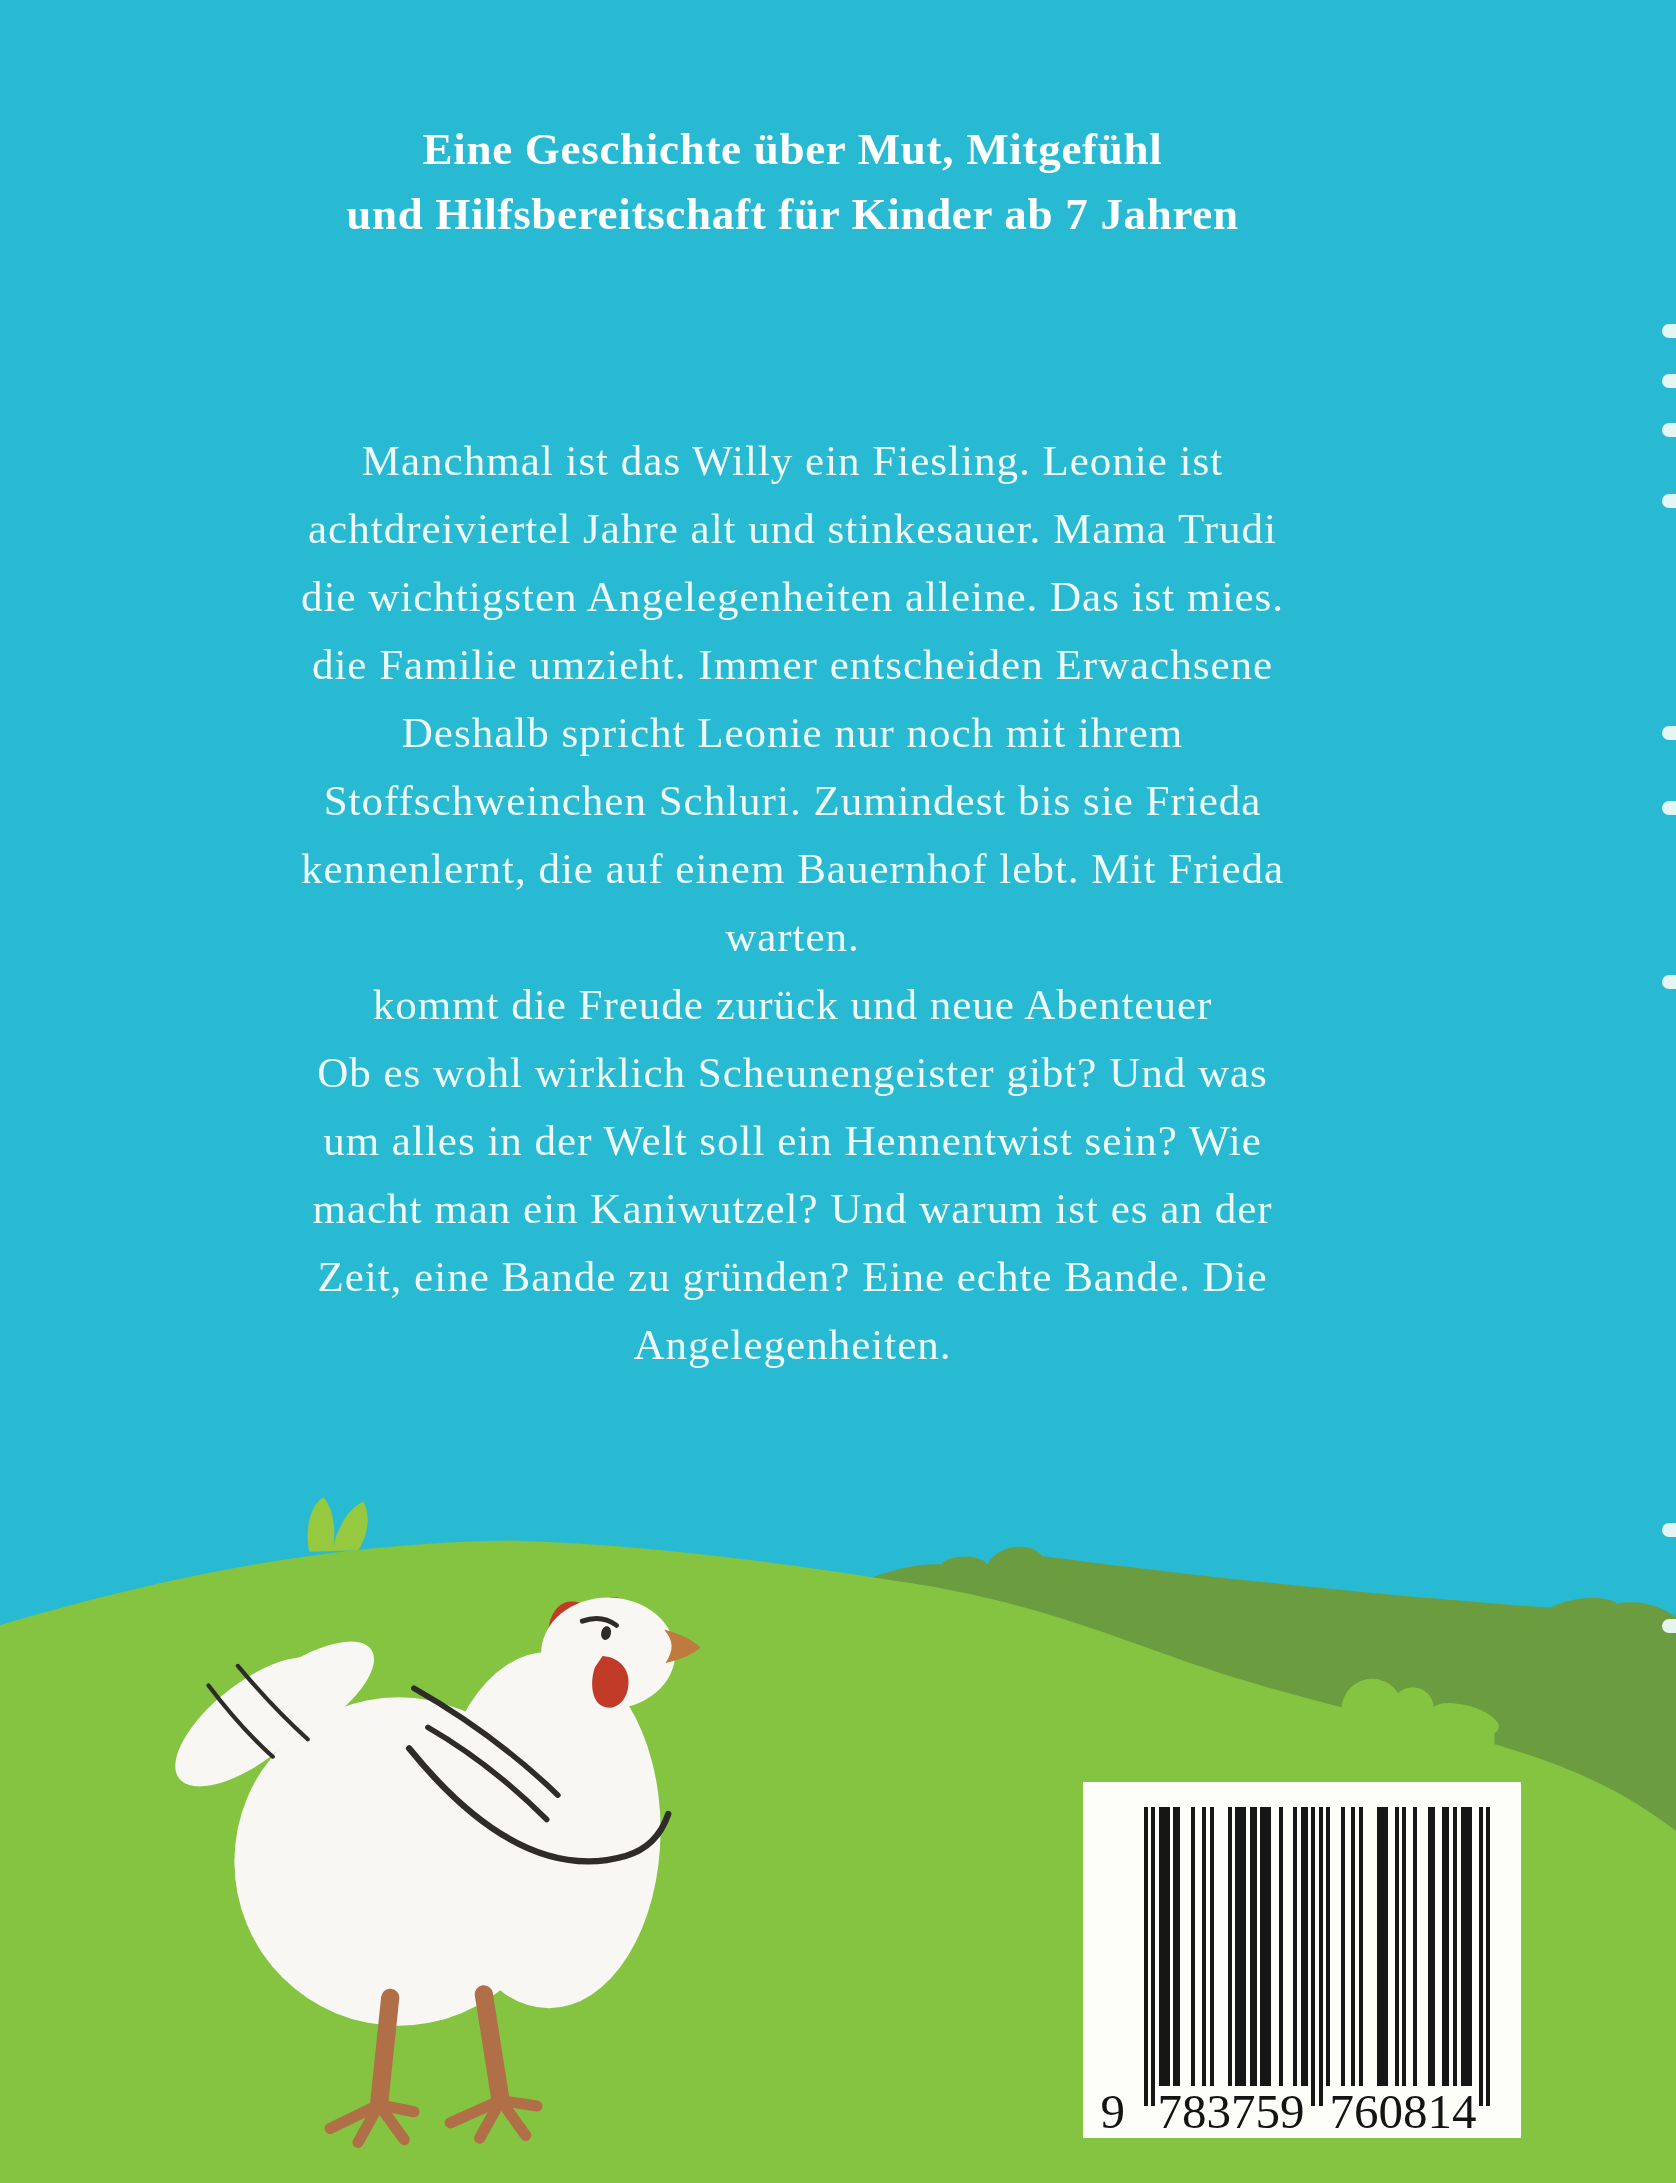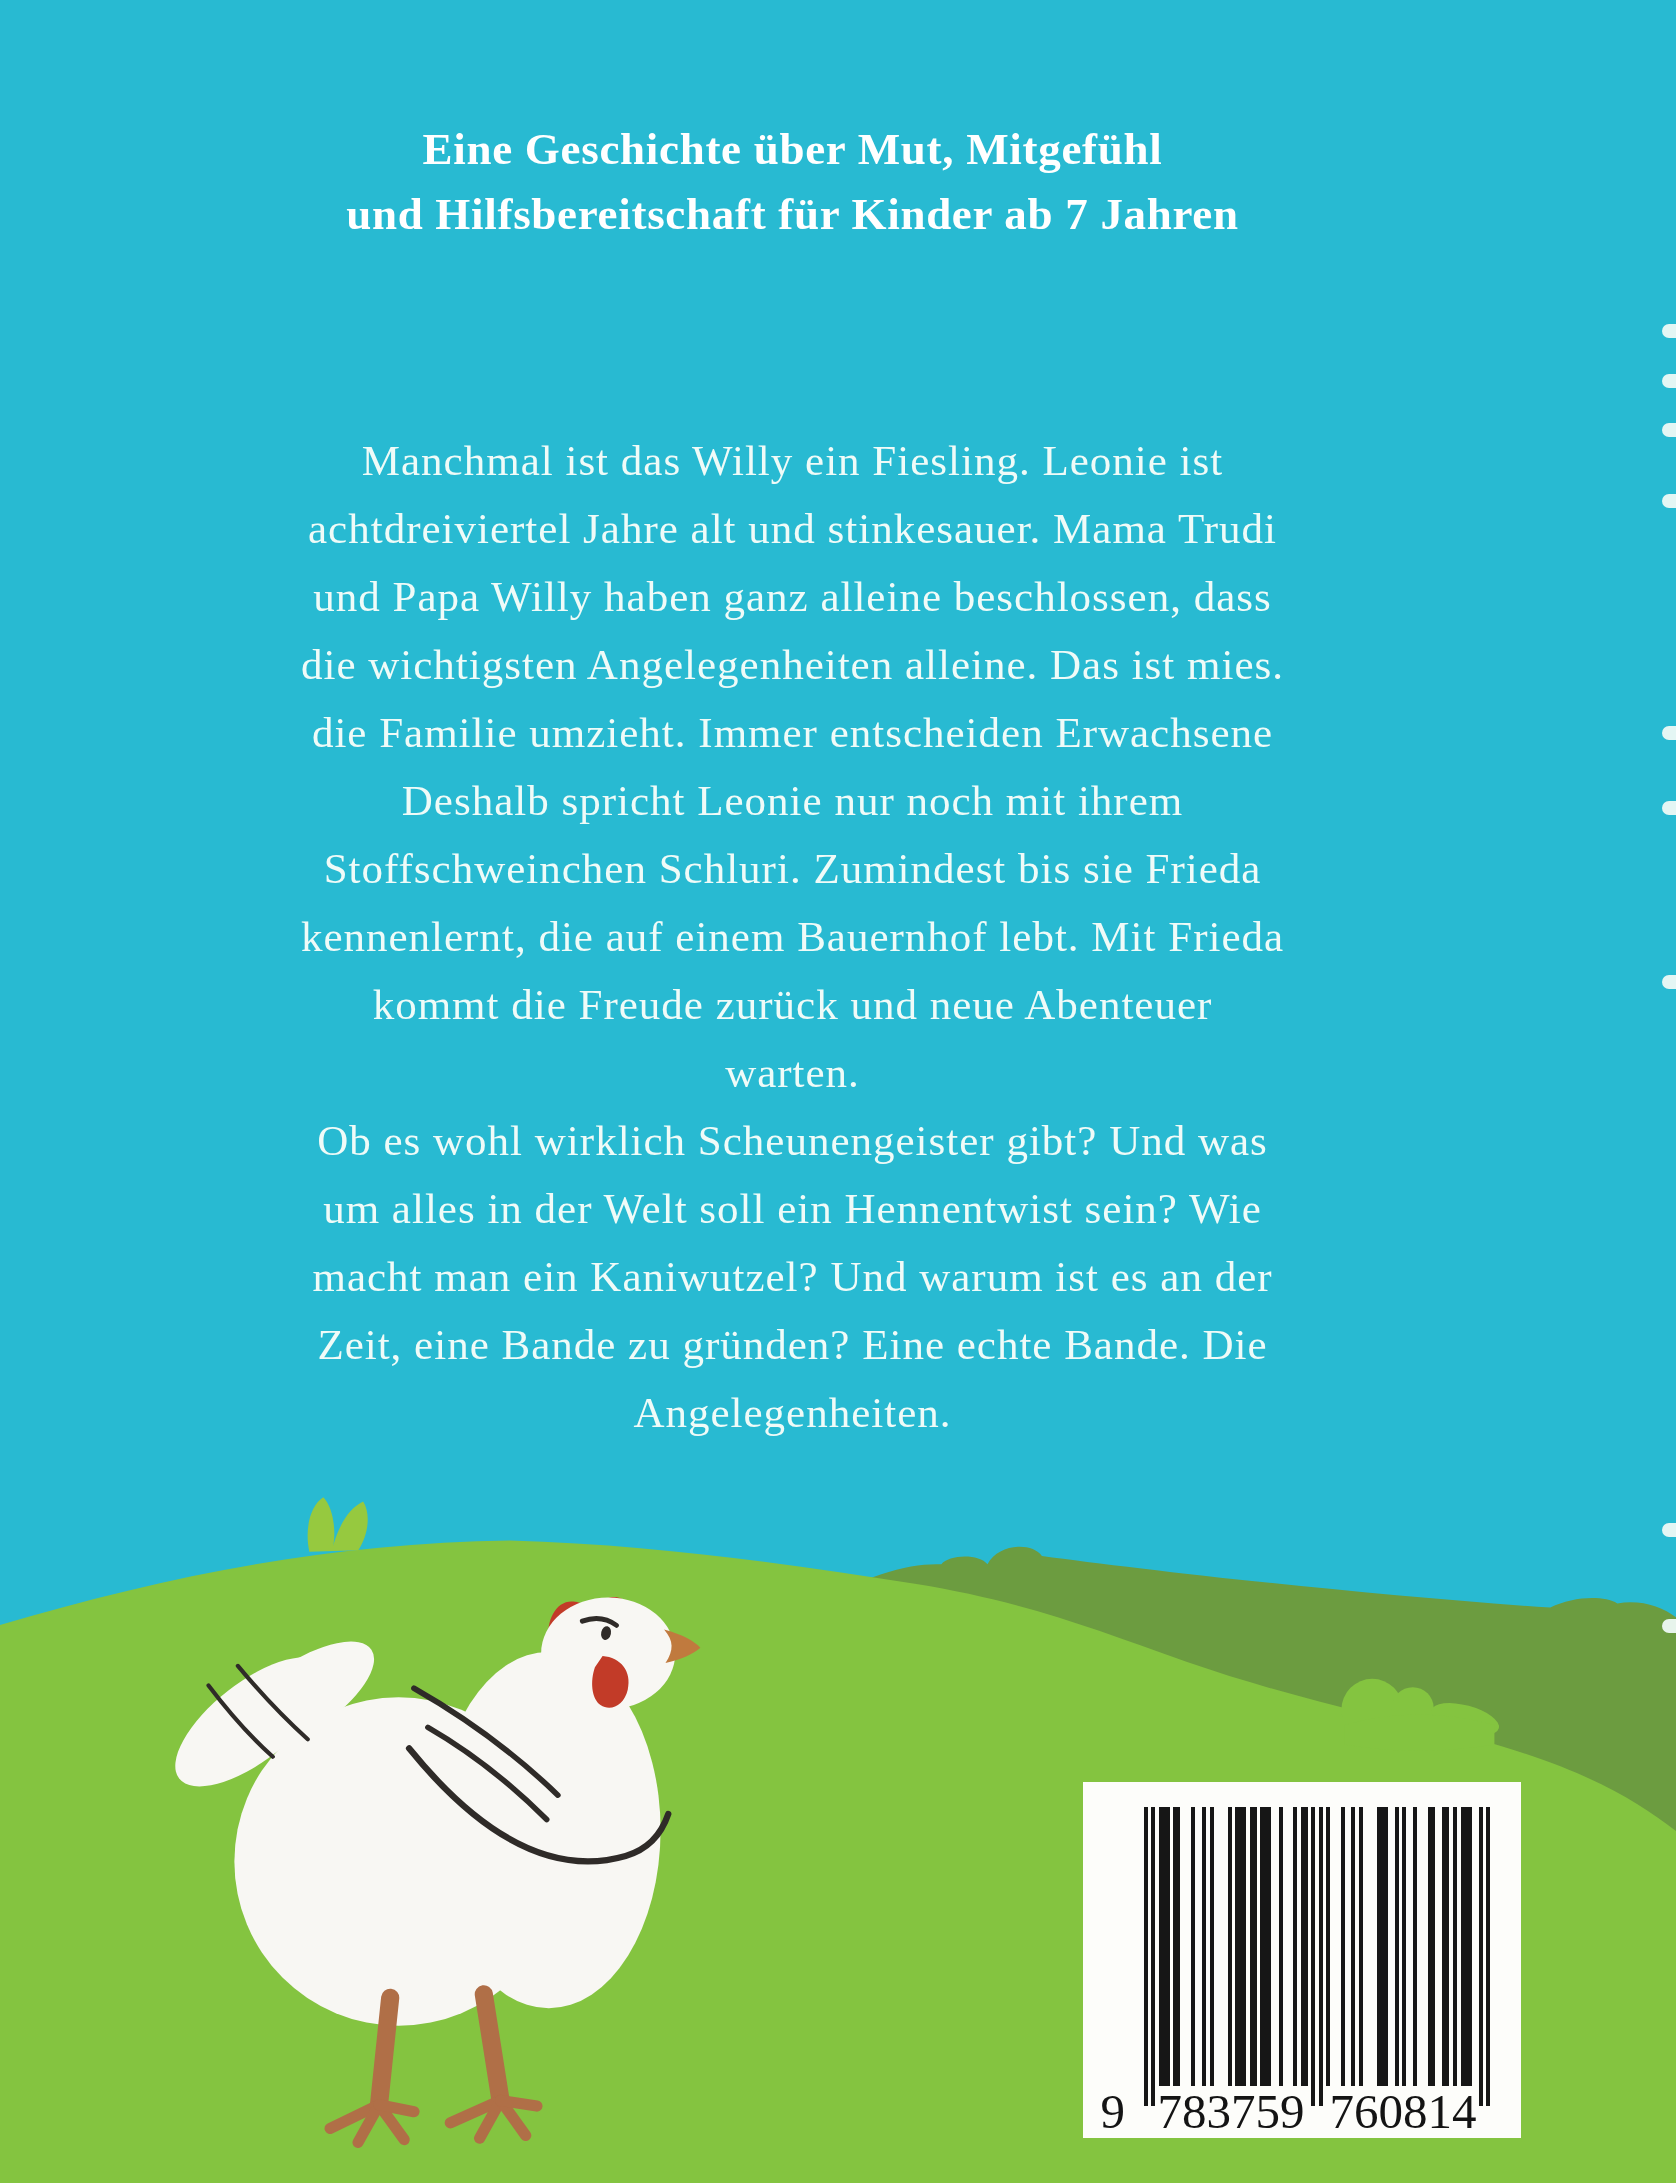--- a/index.html
+++ b/index.html
@@ -126,28 +126,27 @@
   </svg>
 
   <div class="textcol">
     <div class="tagline">
       <div>Eine Geschichte über Mut, Mitgefühl</div>
       <div>und Hilfsbereitschaft für Kinder ab 7 Jahren</div>
     </div>
     <div class="blurb">
         <div class="bl">Manchmal ist das Willy ein Fiesling. Leonie ist</div>
         <div class="bl">achtdreiviertel Jahre alt und stinkesauer. Mama Trudi</div>
-        <div class="bl">und Papa Willy haben ganz alleine beschlossen, dass</div>
         <div class="bl">die wichtigsten Angelegenheiten alleine. Das ist mies.</div>
         <div class="bl">die Familie umzieht. Immer entscheiden Erwachsene</div>
         <div class="bl">Deshalb spricht Leonie nur noch mit ihrem</div>
         <div class="bl">Stoffschweinchen Schluri. Zumindest bis sie Frieda</div>
         <div class="bl">kennenlernt, die auf einem Bauernhof lebt. Mit Frieda</div>
+        <div class="bl">warten.</div>
         <div class="bl">kommt die Freude zurück und neue Abenteuer</div>
-        <div class="bl">warten.</div>
         <div class="bl">Ob es wohl wirklich Scheunengeister gibt? Und was</div>
         <div class="bl">um alles in der Welt soll ein Hennentwist sein? Wie</div>
         <div class="bl">macht man ein Kaniwutzel? Und warum ist es an der</div>
         <div class="bl">Zeit, eine Bande zu gründen? Eine echte Bande. Die</div>
         <div class="bl">Angelegenheiten.</div>
       </div>
   </div>
 
   <div class="barcode">
     <div class="bars">

